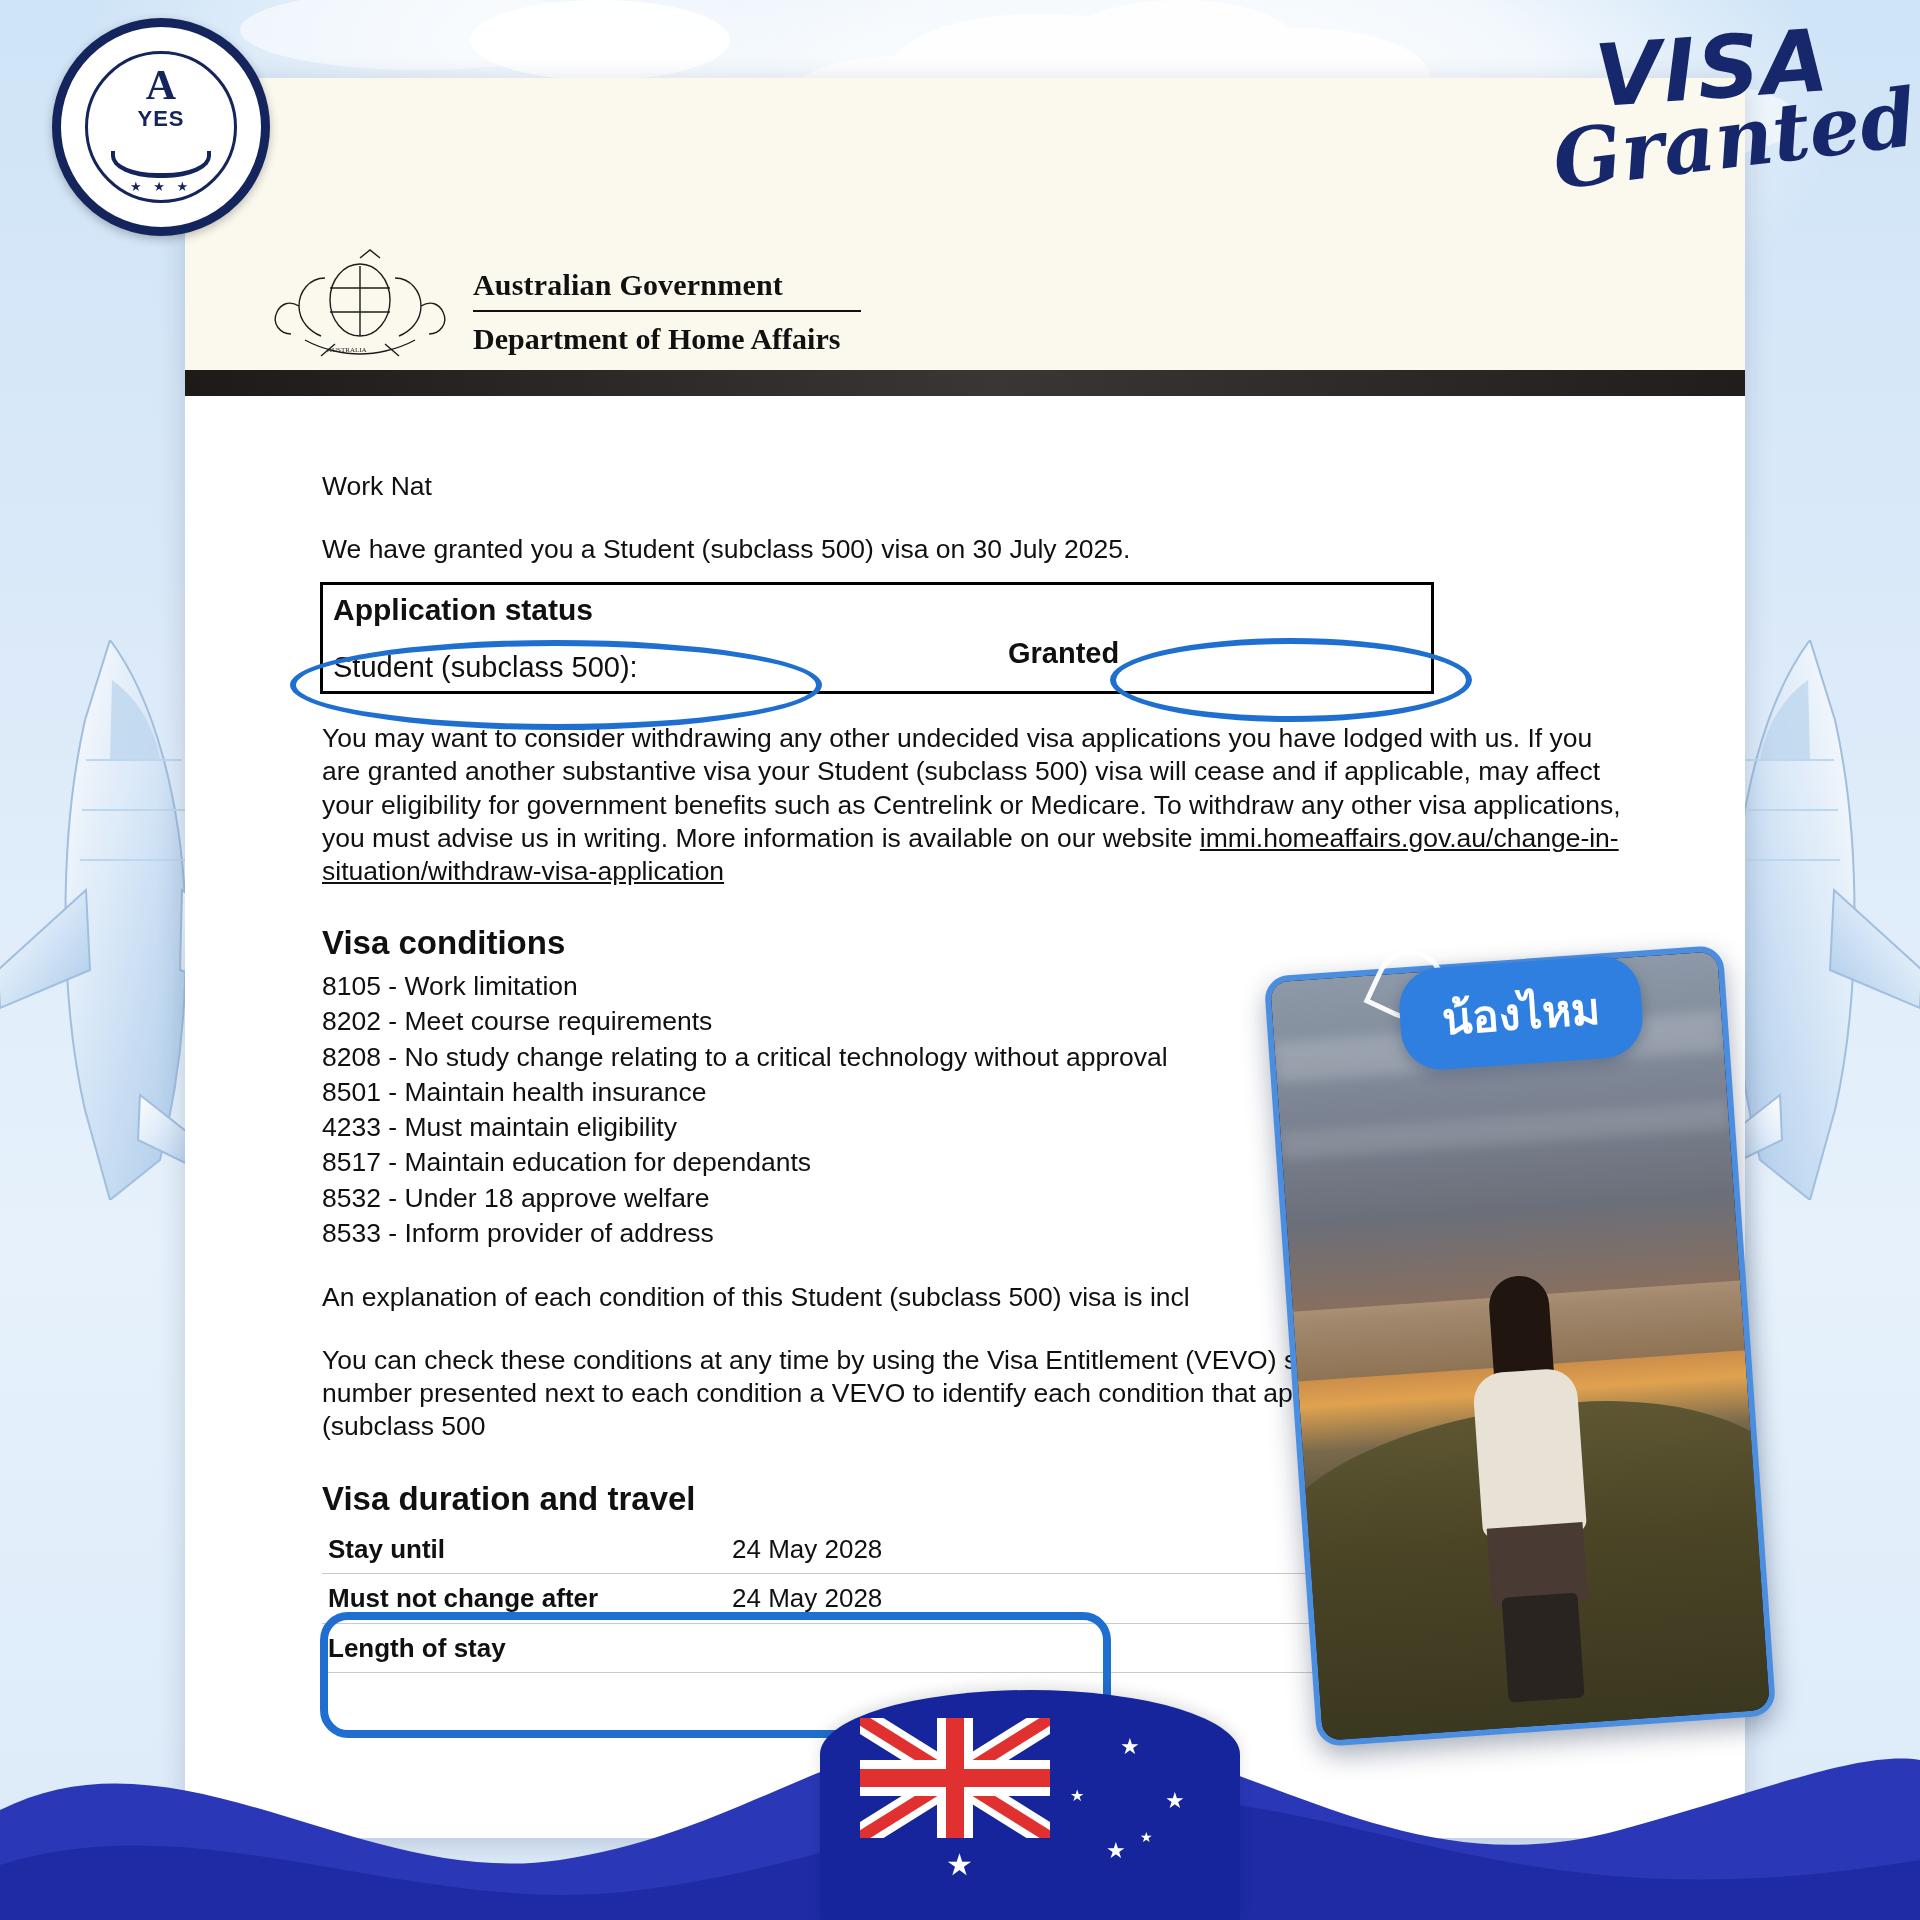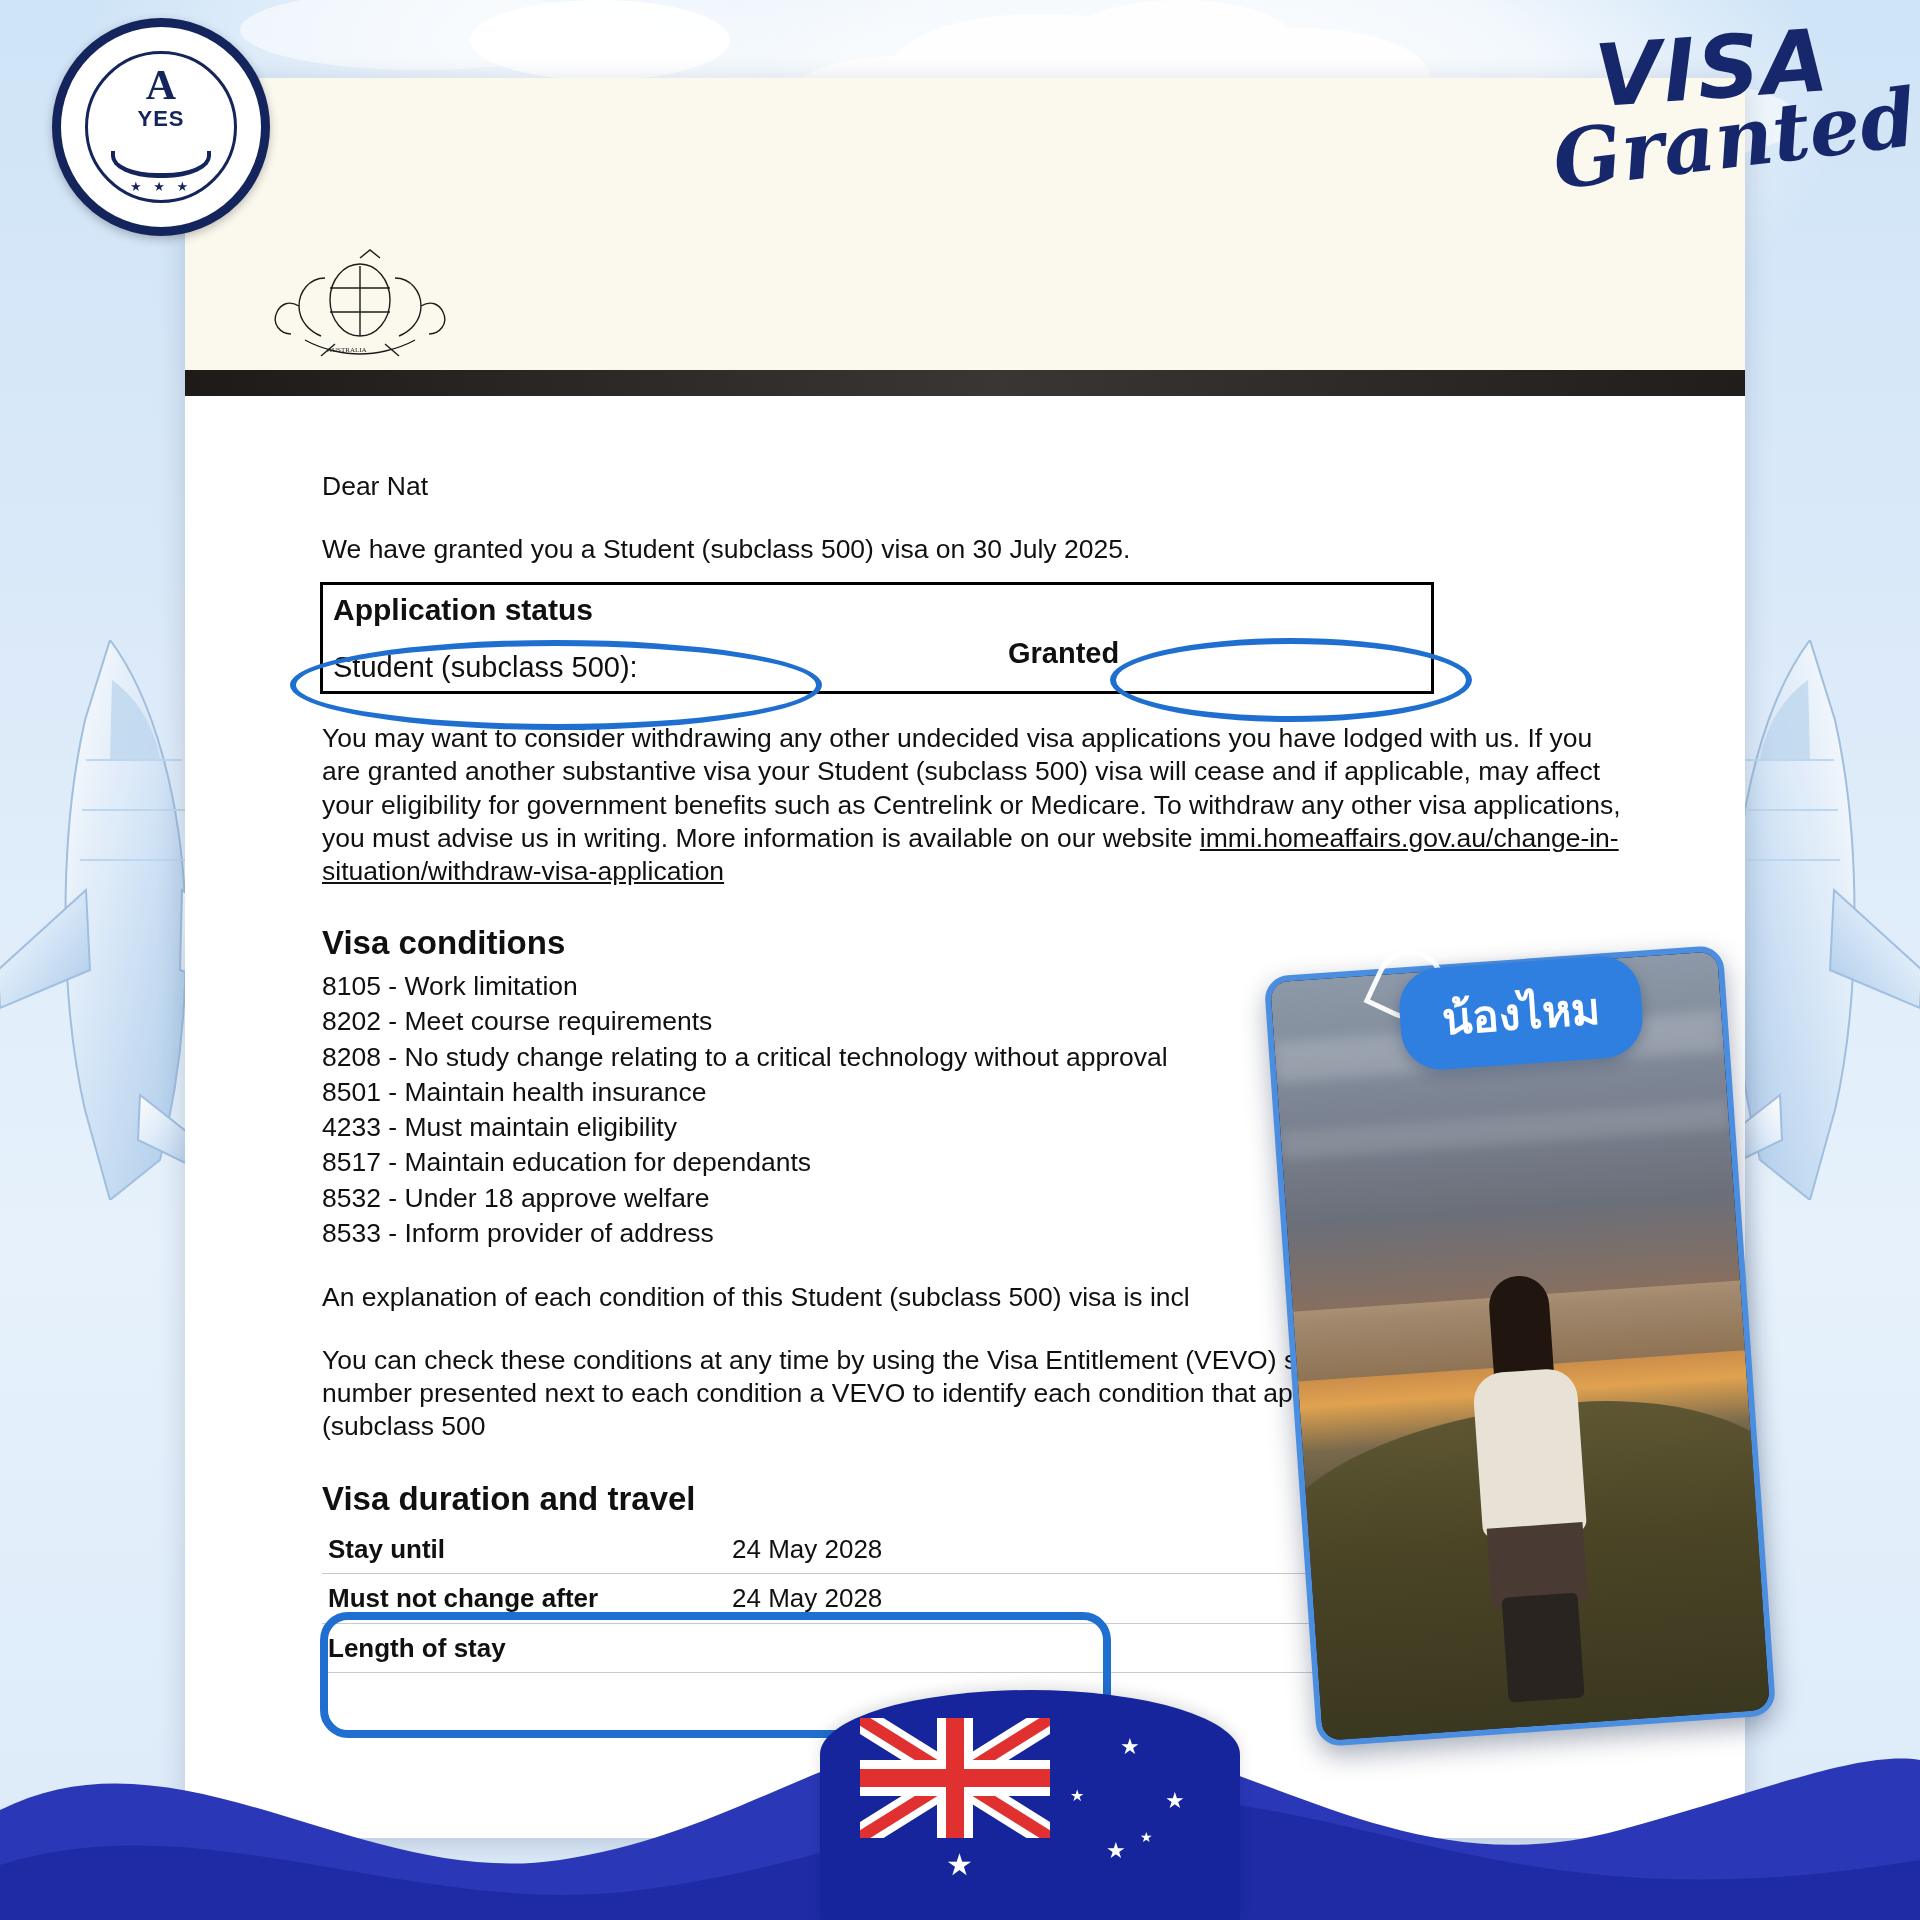--- a/index.html
+++ b/index.html
@@ -481,26 +481,31 @@
         <path d="M34,58 c-10,-6 -18,-2 -22,6 c-6,12 4,22 14,22"></path>
         <path d="M156,58 c10,-6 18,-2 22,6 c6,12 -4,22 -14,22"></path>
         <path d="M40,92 c18,10 40,14 55,14 c15,0 37,-4 55,-14"></path>
         <path d="M70,96 l-14,12 M120,96 l14,12"></path>
       </g>
       <g fill="#1c1c1c" font-size="7" font-family="'Liberation Serif', serif">
         <text x="62" y="104">AUSTRALIA</text>
       </g>
     </svg>
 
+    <div id="gov-text">
+      <div id="gov-line1">Australian Government</div>
+      <div id="gov-rule"></div>
+      <div id="gov-line2">Department of Home Affairs</div>
+    </div>
   </div>
 
   <div id="doc-bar"></div>
 
   <div id="doc-body">
-    <p class="para">Dear Nat</p>
+    <p class="para">Work Nat</p>
     <p class="para tight">We have granted you a Student (subclass 500) visa on 30 July 2025.</p>
 
     <div id="status-box">
       <div id="status-title">Application status</div>
       <div id="status-label">Student (subclass 500):</div>
       <div id="status-value">Granted</div>
     </div>
 
     <p class="para"><span>You may want to consider withdrawing any other undecided visa applications you have lodged with us. If you are granted another substantive visa your Student (subclass 500) visa will cease and if applicable, may affect your eligibility for government benefits such as Centrelink or Medicare. To withdraw any other visa applications, you must advise us in writing. More information is available on our website </span><a class="inline-link" href="#">immi.homeaffairs.gov.au/change-in-situation/withdraw-visa-application</a></p>
 

